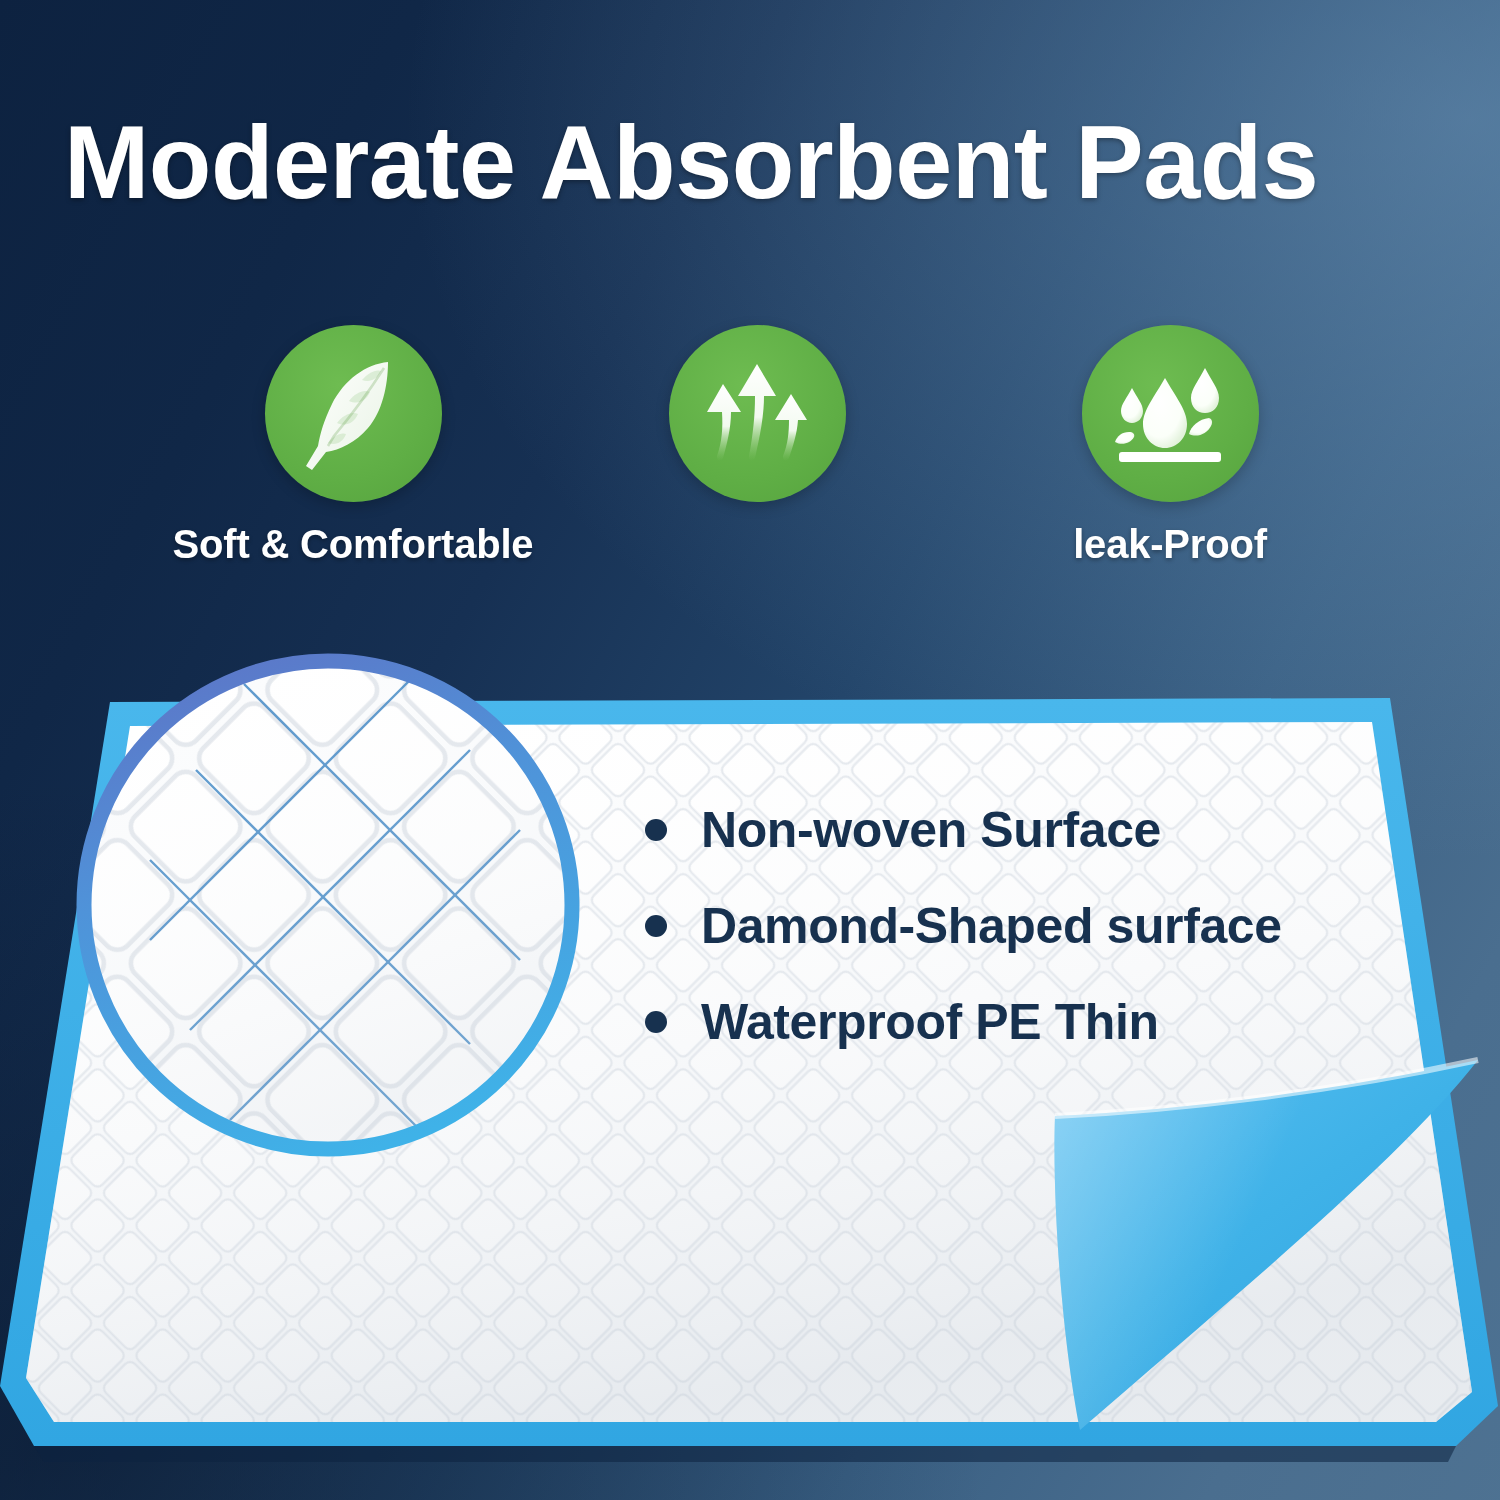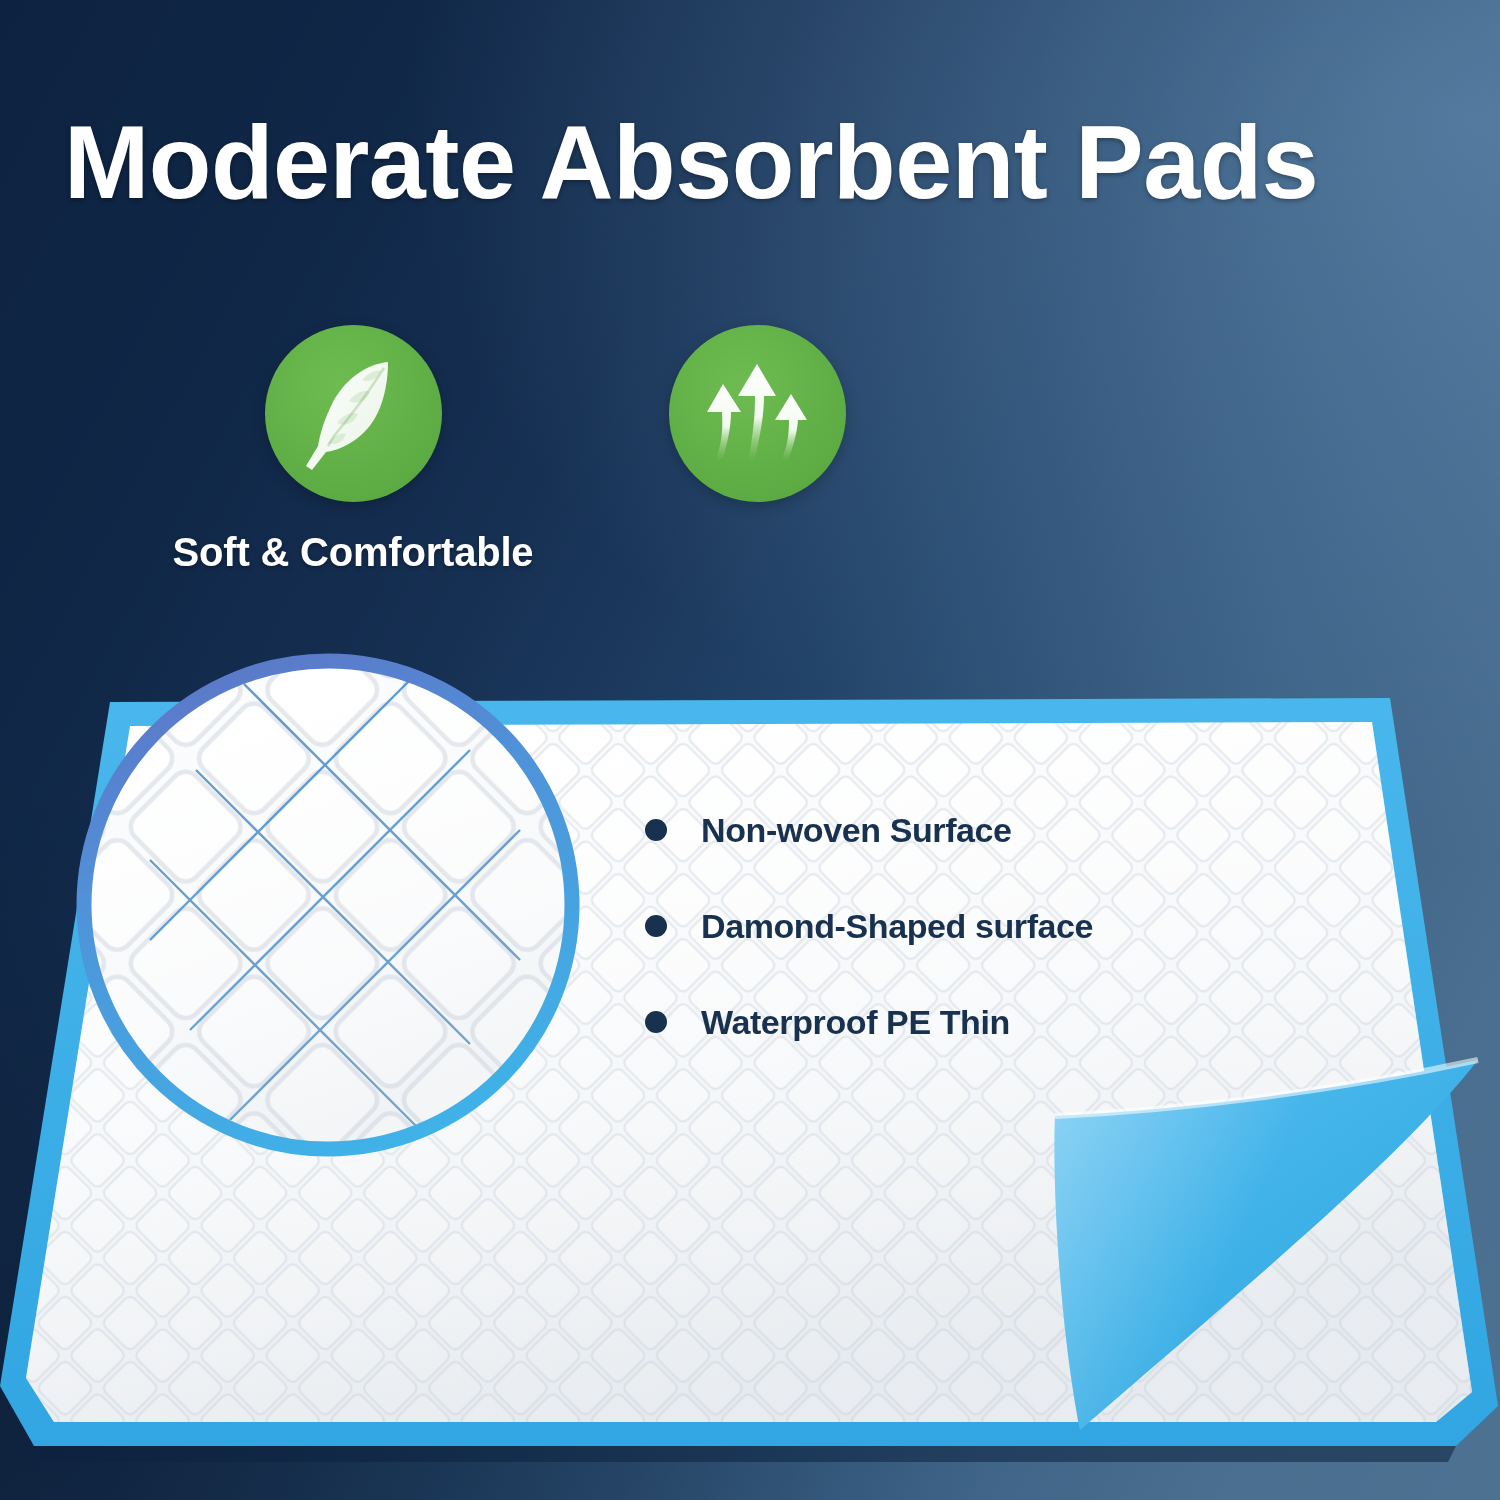--- a/index.html
+++ b/index.html
@@ -85,21 +85,21 @@
     border-radius: 50%;
     background: radial-gradient(circle at 42% 34%, #6ebc51 0%, #5fae45 62%, #56a33e 100%);
     box-shadow: 0 4px 14px rgba(0,0,0,.22);
     display: flex;
     align-items: center;
     justify-content: center;
   }
   .circle svg { display: block; }
 
   .feature-label {
-    margin-top: 28px;
+    margin-top: 20px;
     font-size: 40px;
     font-weight: bold;
     color: #ffffff;
     letter-spacing: -0.2px;
     text-shadow: 0 2px 4px rgba(0,0,0,.32);
     white-space: nowrap;
   }
 
   
   .pad-stage {
@@ -130,21 +130,21 @@
   }
   .bullet-dot {
     width: 22px;
     height: 22px;
     border-radius: 50%;
     background: #17314f;
     flex: 0 0 auto;
     margin-right: 34px;
   }
   .bullet-text {
-    font-size: 34px;
+    font-size: 50px;
     font-weight: bold;
     letter-spacing: -0.4px;
     white-space: nowrap;
   }
 </style>
 </head>
 <body>
 
 <div id="poster">
 
@@ -197,20 +197,51 @@
             <path d="M26 30 L44 58 L34 58 C34 74 30 90 26 104
                      C24 108 20 108 20 102 C25 88 26 74 25 58 L10 58 Z" fill="url(#arrG)"></path>
 
             <path d="M94 40 L110 66 L101 66 C100 80 96 92 92 104
                      C90 108 86 108 86 102 C91 90 92 78 92 66 L78 66 Z" fill="url(#arrG)"></path>
           </svg>
         </span>
       </div>
     </div>
 
+    <div class="feature feature-2">
+      <div class="circle">
+        <span>
+          <svg width="122" height="116" viewBox="0 0 122 116">
+            <defs>
+              <radialGradient id="dropG" cx="38%" cy="34%" r="70%">
+                <stop offset="0%" stop-color="#ffffff"></stop>
+                <stop offset="72%" stop-color="#fbfff9"></stop>
+                <stop offset="100%" stop-color="#e3f2dc"></stop>
+              </radialGradient>
+            </defs>
+
+            <path d="M56 22 C46 40 34 54 34 68 C34 82 44 92 56 92
+                     C68 92 78 82 78 68 C78 54 66 40 56 22 Z" fill="url(#dropG)"></path>
+
+            <path d="M96 12 C90 24 82 33 82 42 C82 51 88 57 96 57
+                     C104 57 110 51 110 42 C110 33 102 24 96 12 Z" fill="url(#dropG)"></path>
+
+            <path d="M23 32 C18 42 12 48 12 55 C12 62 17 67 23 67
+                     C29 67 34 62 34 55 C34 48 28 42 23 32 Z" fill="url(#dropG)"></path>
+
+            <path d="M100 62 C90 63 82 70 80 78 C88 82 98 78 102 70 C104 66 103 63 100 62 Z" fill="url(#dropG)"></path>
+
+            <path d="M20 76 C13 76 8 80 6 86 C13 90 22 87 25 81 C26 78 24 76 20 76 Z" fill="url(#dropG)"></path>
+
+            <rect x="10" y="96" width="102" height="10" rx="3" fill="#ffffff"></rect>
+          </svg>
+        </span>
+      </div>
+      <div class="feature-label">leak-Proof</div>
+    </div>
 
   </div>
 
   <div class="pad-stage">
     <svg class="pad-svg" width="1500" height="860" viewBox="0 0 1500 860">
       <defs>
 
         <pattern id="quilt" width="46" height="46" patternUnits="userSpaceOnUse" patternTransform="rotate(45 0 0)">
           <rect width="46" height="46" fill="#fbfcfd"></rect>
           <rect x="2.5" y="2.5" width="41" height="41" rx="7" fill="#ffffff" stroke="#e4e8ed" stroke-width="2.2"></rect>

